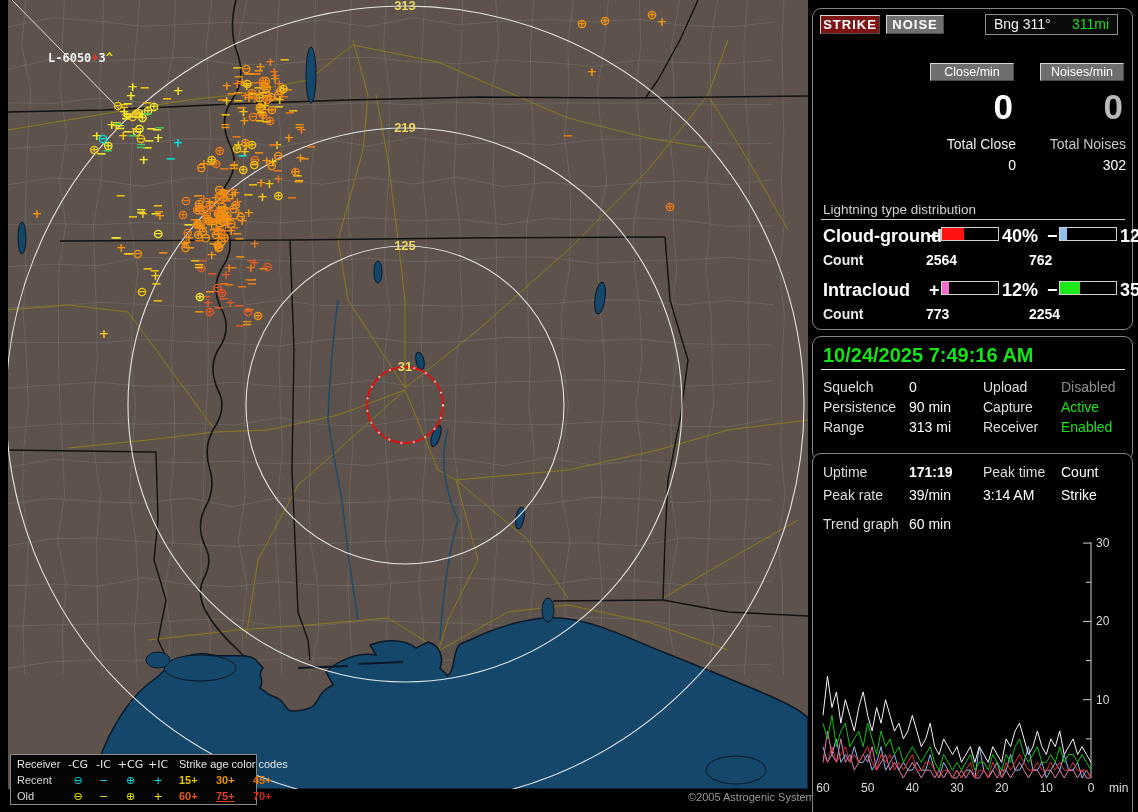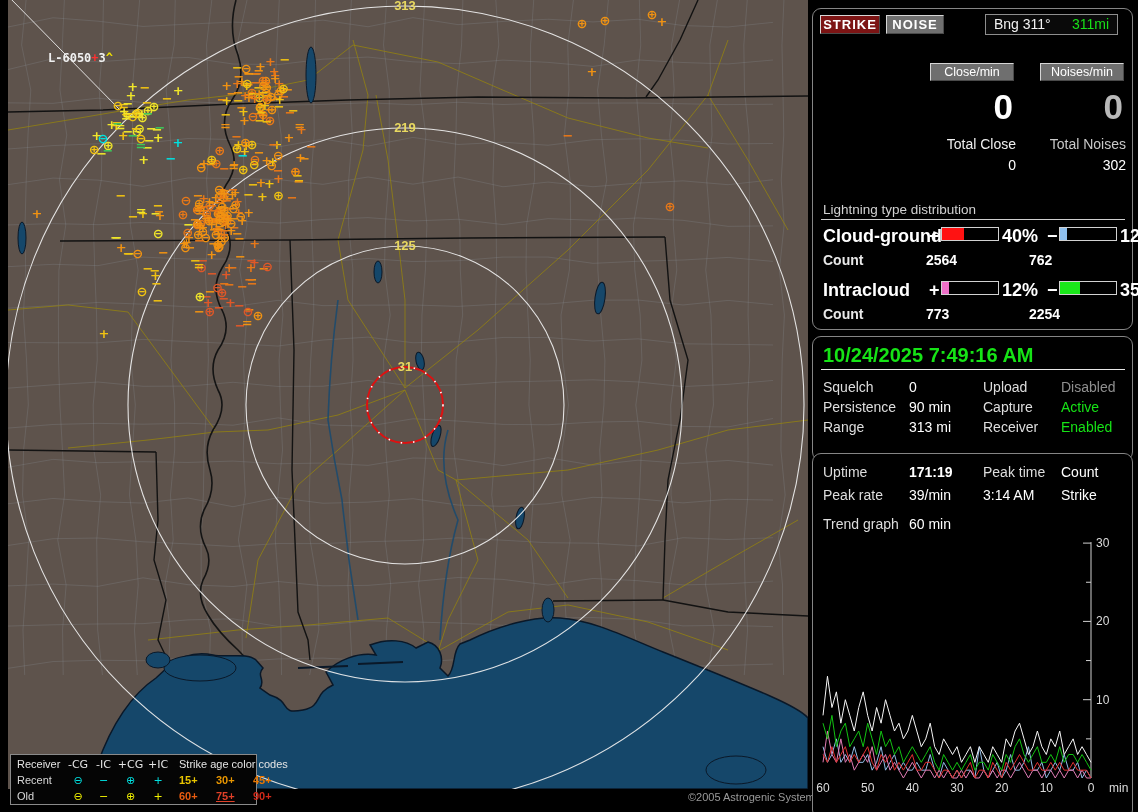--- a/index.html
+++ b/index.html
@@ -513,21 +513,21 @@
       <span class="age" style="color: rgb(232, 150, 0);">30+</span>
       <span class="age" style="color: rgb(232, 118, 0);">45+</span>
       <span class="">Old</span>
       <span class="sym" style="color: rgb(240, 240, 0);">⊖</span>
       <span class="sym" style="color: rgb(240, 240, 0);">−</span>
       <span class="sym" style="color: rgb(240, 240, 0);">⊕</span>
       <span class="sym" style="color: rgb(240, 240, 0);">+</span>
       <span class=""></span>
       <span class="age" style="color: rgb(232, 92, 16);">60+</span>
       <span class="age" style="color: rgb(224, 64, 40); text-decoration: underline;">75+</span>
-      <span class="age" style="color: rgb(208, 40, 24);">90+</span>
+      <span class="age" style="color: rgb(208, 40, 24);">70+</span>
     </div>
 
   <div id="copyright">©2005 Astrogenic Systems</div>
 
   <div class="panel" id="panel-stats">
     <div class="btn3d" id="btn-strike">STRIKE</div>
     <div class="btn3d" id="btn-noise">NOISE</div>
     <div id="bng-box">
       <span class="b">Bng 311°</span>
       <span class="d">311mi</span>

